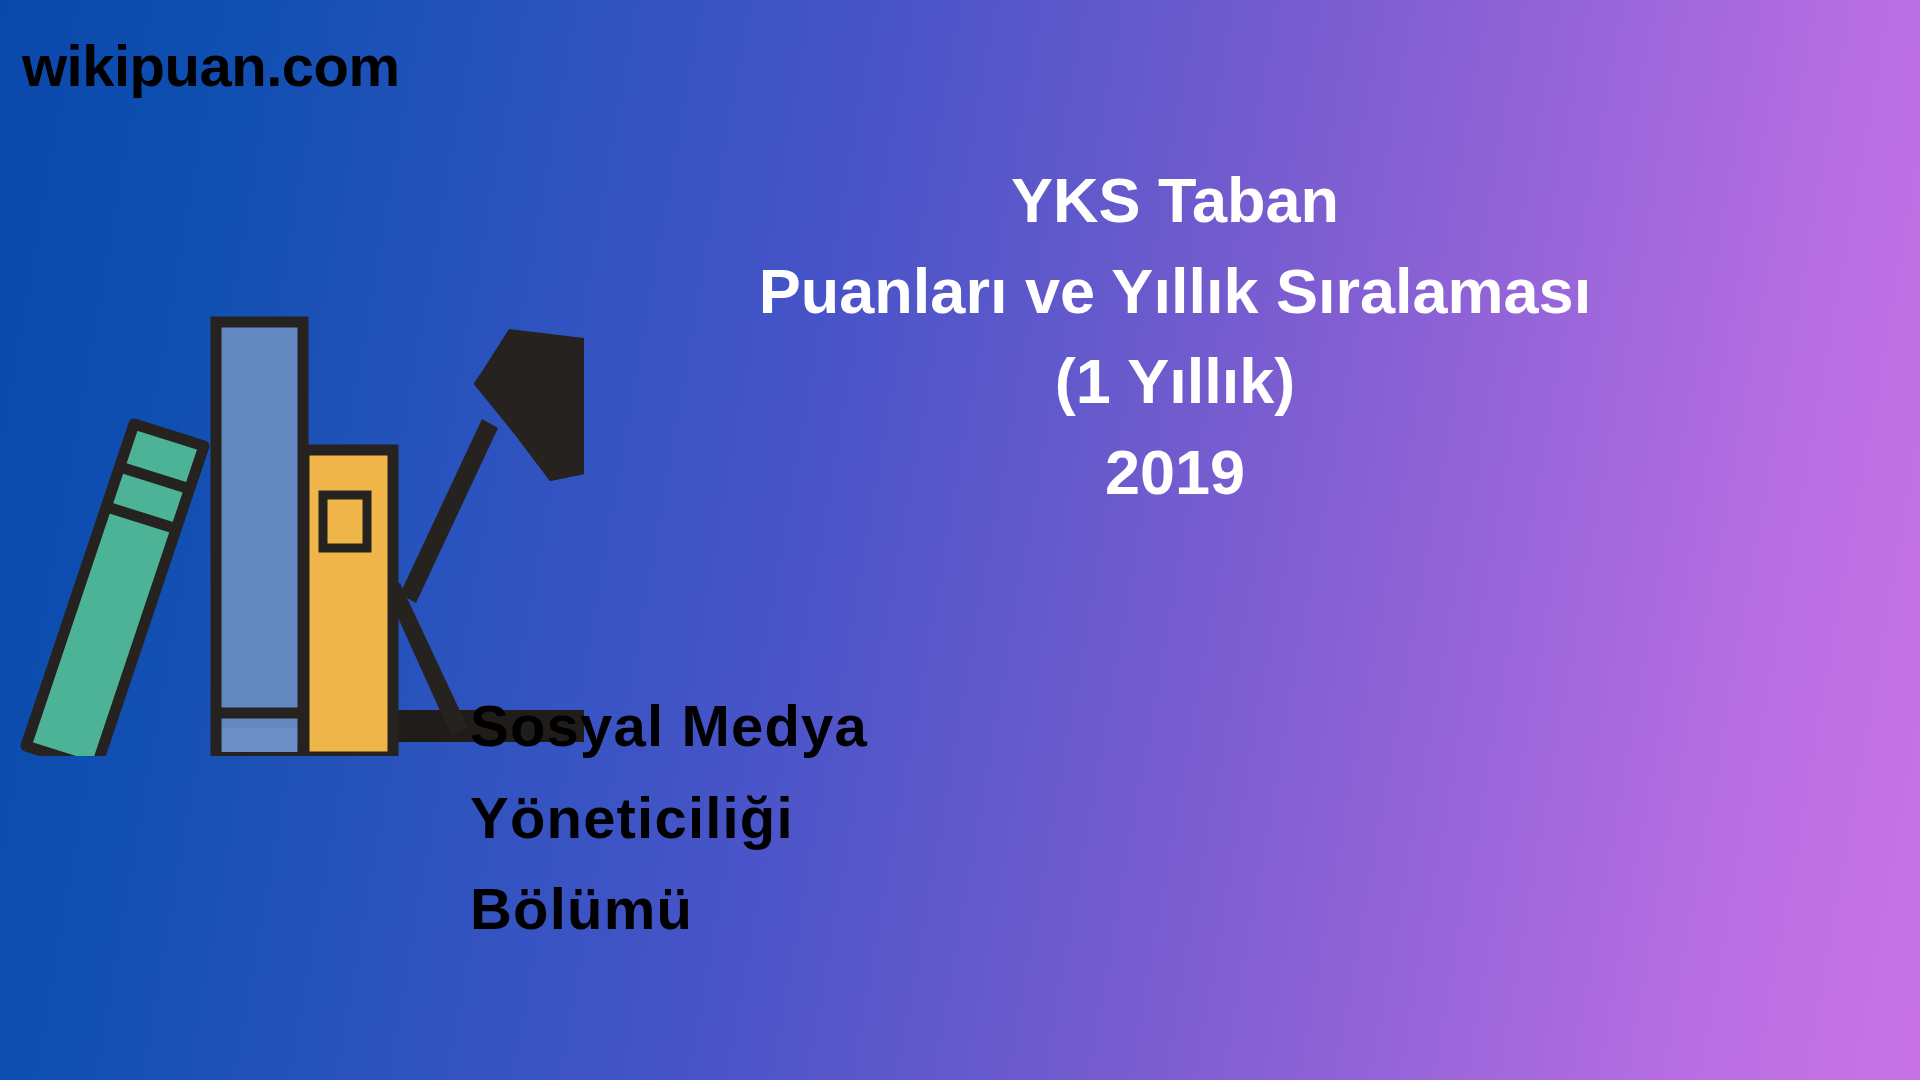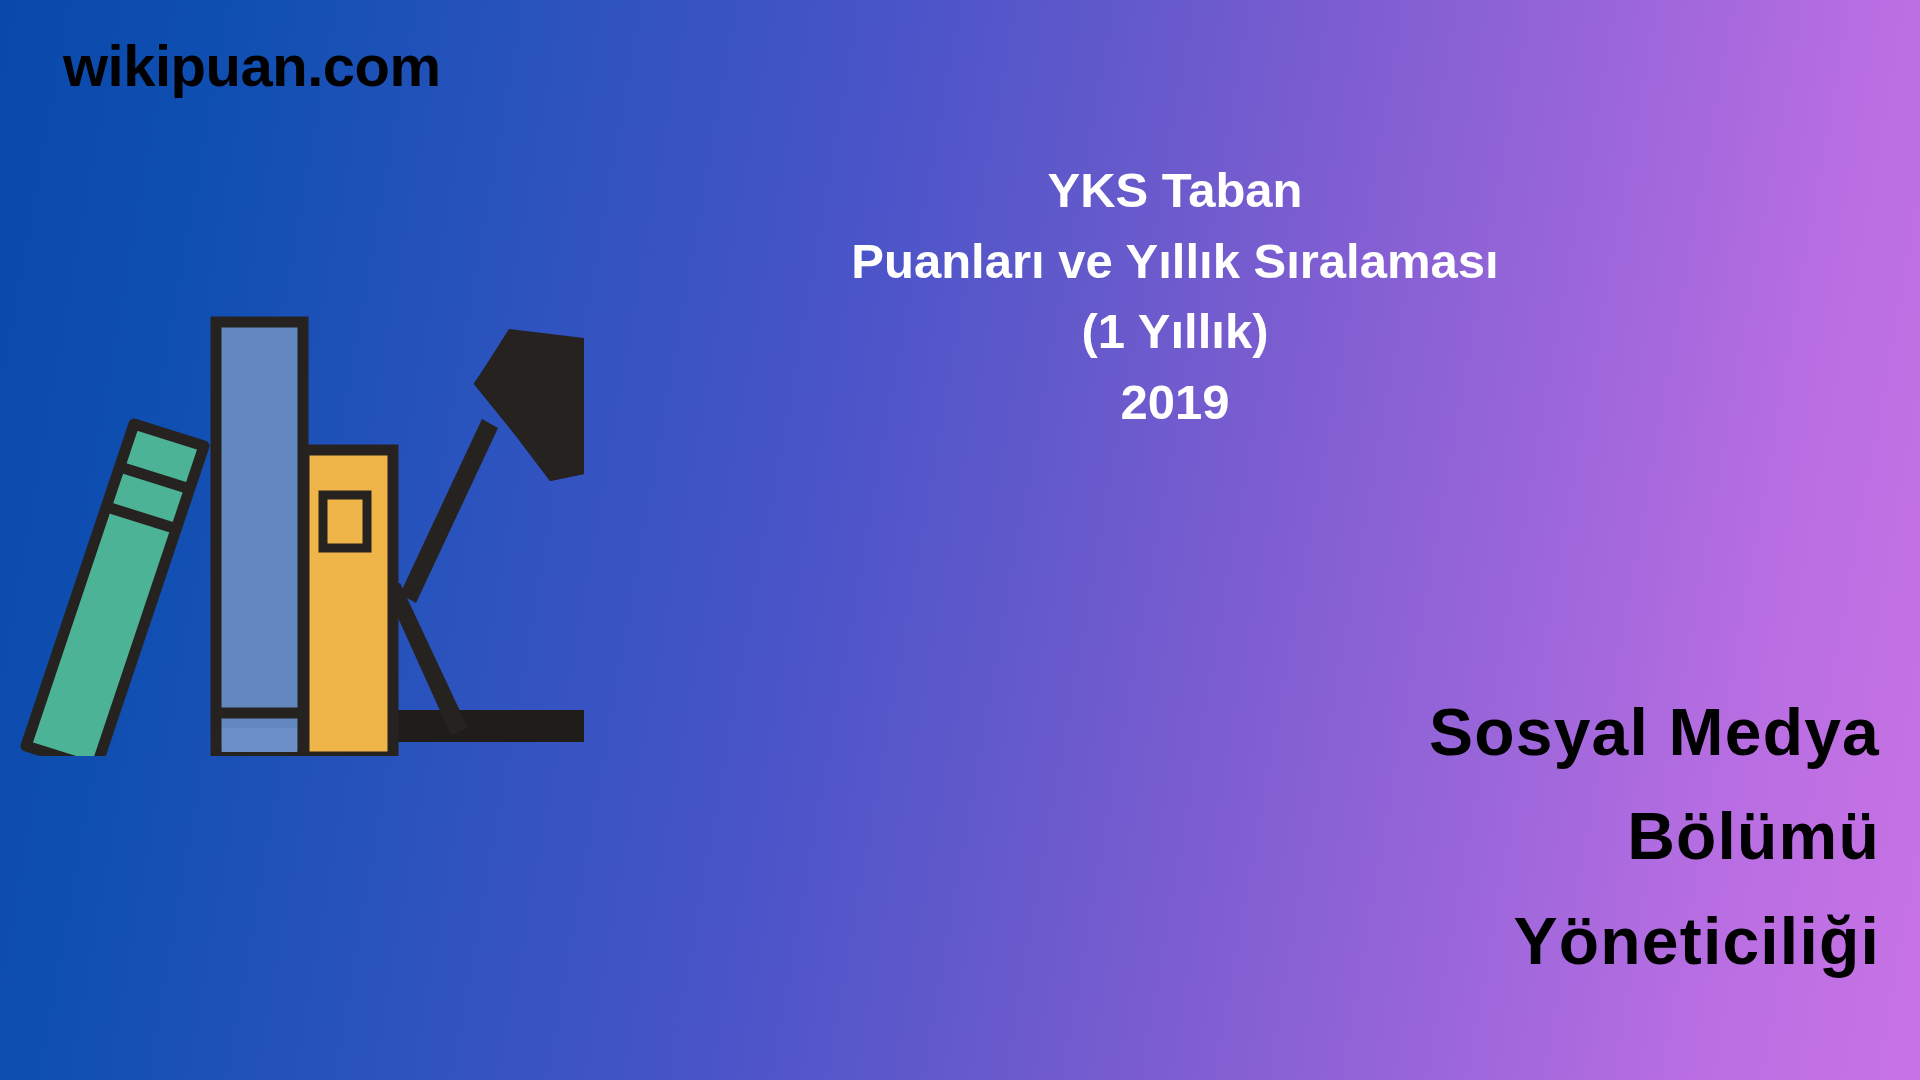--- a/index.html
+++ b/index.html
@@ -29,56 +29,55 @@
   #watermark {
     position: absolute;
     left: 22px;
     top: 36px;
     font-size: 58px;
     font-weight: bold;
     color: #000000;
     letter-spacing: -0.5px;
     line-height: 1.05;
     white-space: nowrap;
-    margin-left: 41px;
   }
 
   
   #illustration {
     position: absolute;
     left: 4px;
     top: 276px;
     width: 580px;
     height: 480px;
   }
   #illustration svg { display: block; width: 100%; height: 100%; }
 
   
   #title-block {
     position: absolute;
     left: 470px;
     top: 155px;
     width: 1410px;
     text-align: center;
     color: #ffffff;
-    font-size: 49px;
+    font-size: 63px;
     font-weight: bold;
     line-height: 1.44;
     letter-spacing: 0px;
   }
   #title-block .tline { display: block; white-space: nowrap; }
 
   #subtitle-block {
     position: absolute;
     left: 470px;
     top: 680px;
     width: 1410px;
-    text-align: right;
+    text-align: left;
     color: #000000;
-    font-size: 66px;
+    font-size: 58px;
     font-weight: bold;
     line-height: 1.58;
     letter-spacing: 1.2px;
   }
   #subtitle-block .sline { display: block; white-space: nowrap; }
 </style>
 </head>
 <body>
 
 <div id="watermark">wikipuan.com</div>
@@ -122,15 +121,15 @@
 
 <div id="title-block">
   <span class="tline">YKS Taban</span>
   <span class="tline">Puanları ve Yıllık Sıralaması</span>
   <span class="tline">(1 Yıllık)</span>
   <span class="tline">2019</span>
 </div>
 
 <div id="subtitle-block">
   <span class="sline">Sosyal Medya</span>
+  <span class="sline">Yöneticiliği</span>
   <span class="sline">Bölümü</span>
-  <span class="sline">Yöneticiliği</span>
 </div>
 
 </body></html>

